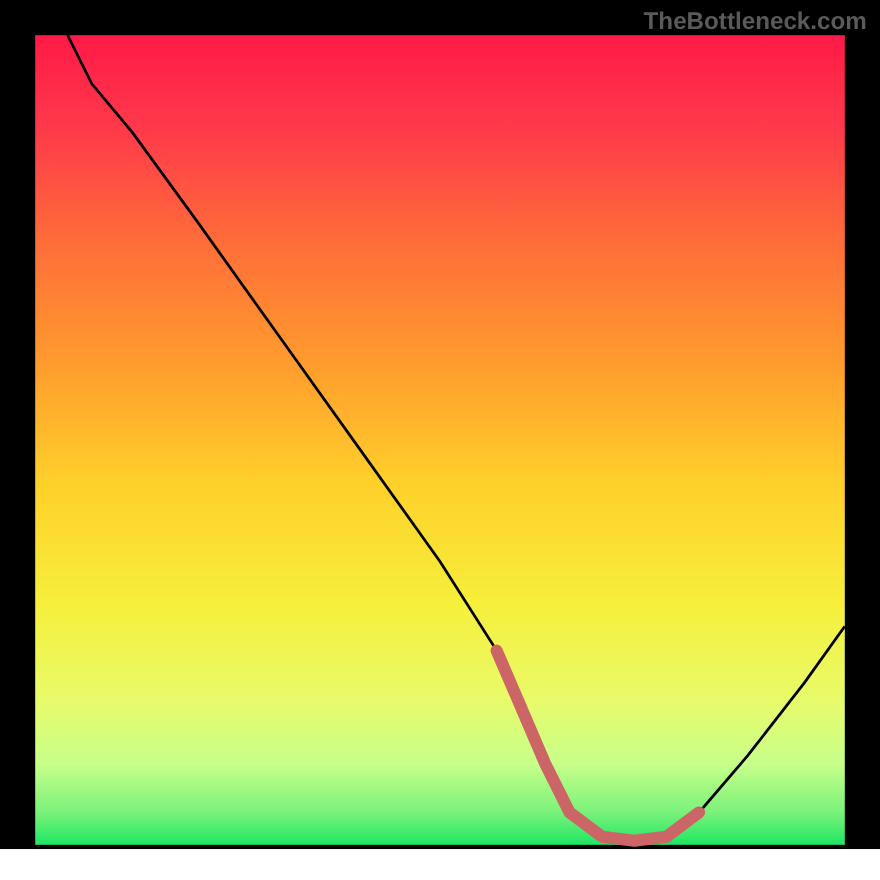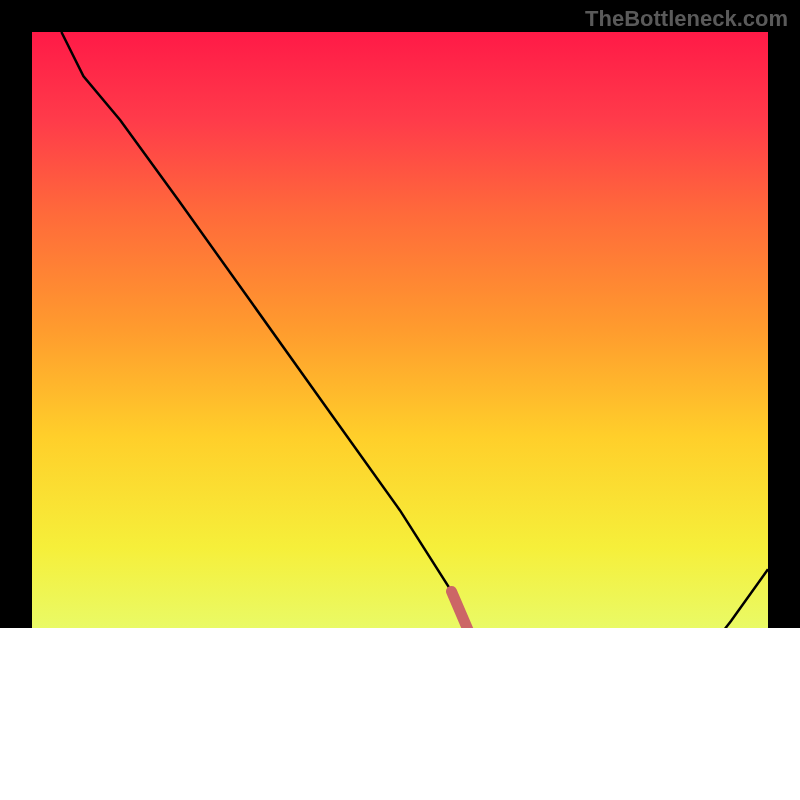--- a/index.html
+++ b/index.html
@@ -4,21 +4,21 @@
 <style>
   body {
     margin: 0;
     padding: 0;
     background: #fff;
     font-family: Arial, sans-serif;
   }
   .chart-container {
     position: relative;
     width: 800px;
-    height: 628px;
+    height: 772px;
     background: #000;
   }
   .watermark {
     position: absolute;
     top: 6px;
     right: 12px;
     font-size: 22px;
     font-weight: bold;
     color: #5a5a5a;
     font-family: Arial, sans-serif;

